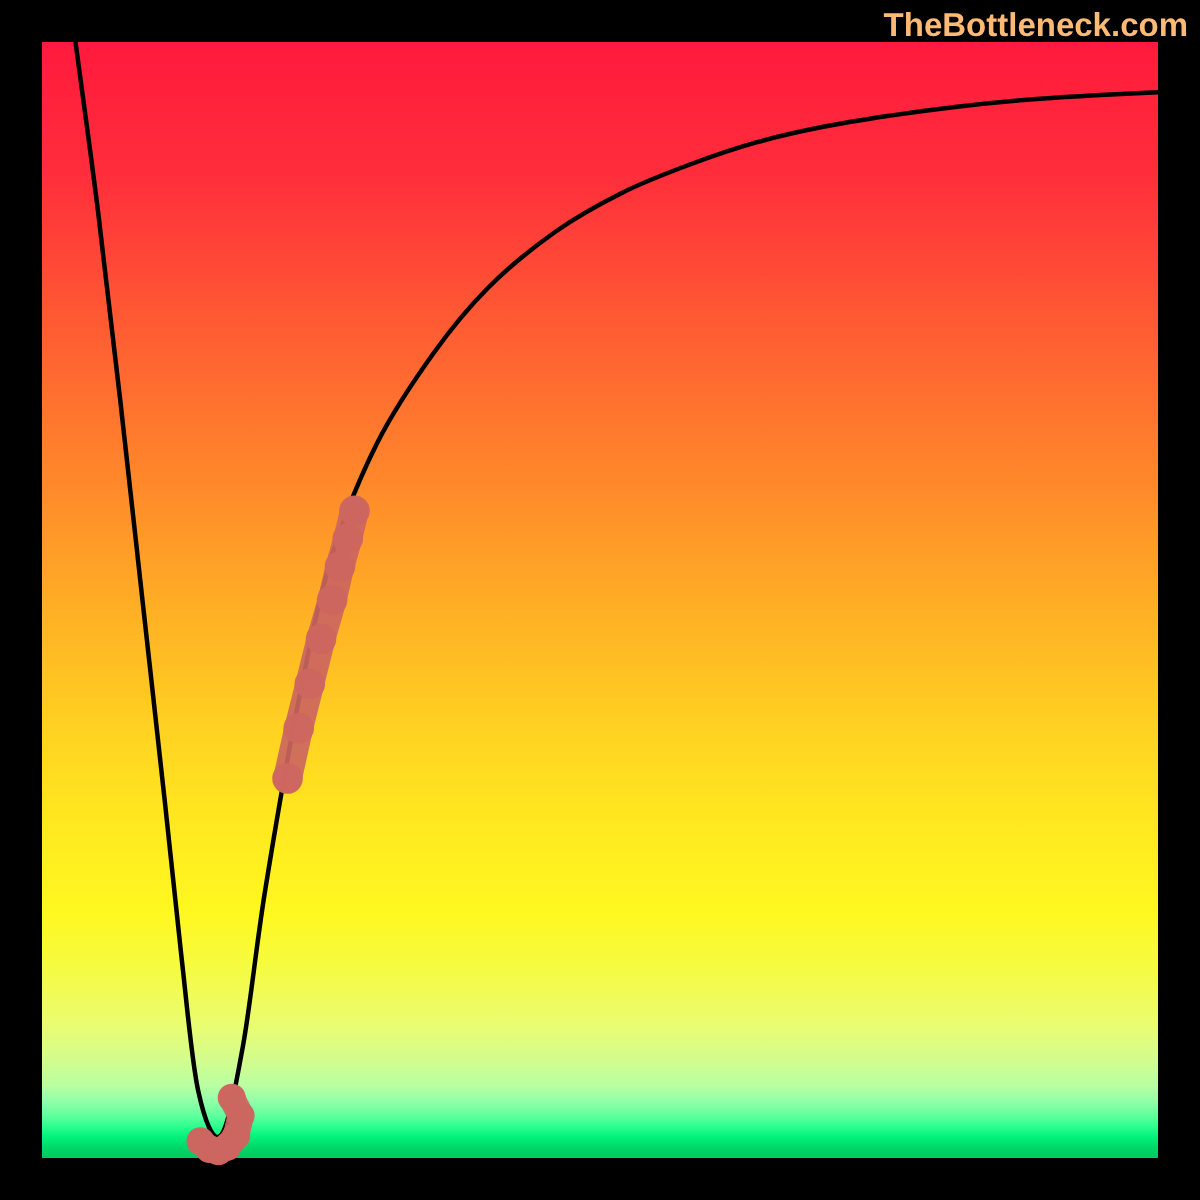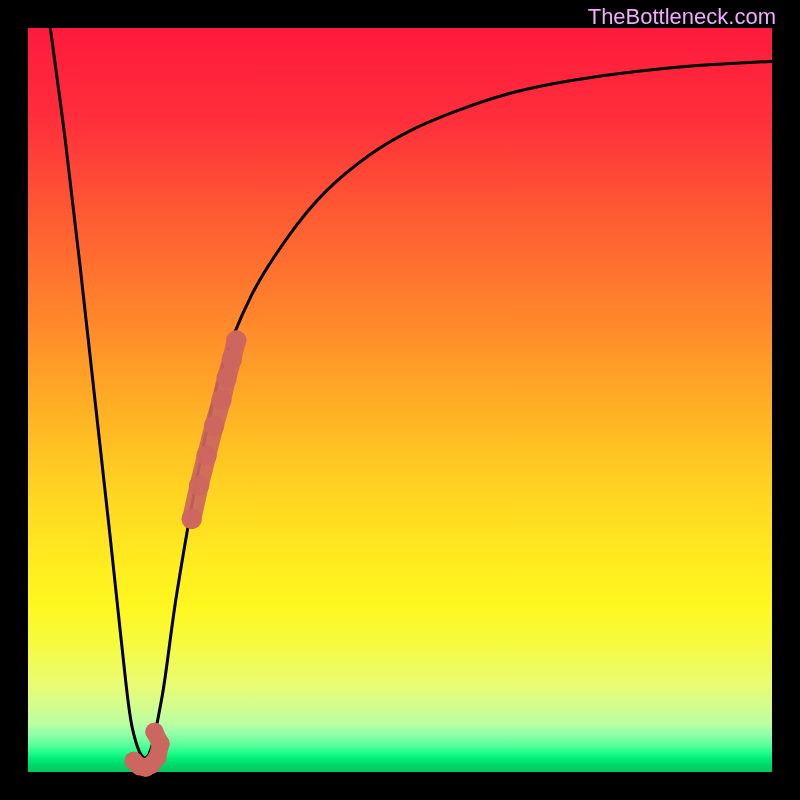--- a/index.html
+++ b/index.html
@@ -40,24 +40,24 @@
       #8effa8 95%,
       #5cff9c 96.3%,
       #2aff8e 97.2%,
       #00f07a 98.2%,
       #00d86a 99%,
       #00c860 100%);
   }
   .watermark {
     position: absolute;
     top: 4px;
-    right: 24px;
-    color: #f0abfc;
+    right: 8px;
+    color: #fdba74;
     font-size: 22px;
-    font-weight: 400;
+    font-weight: 700;
     font-family: Arial, Helvetica, sans-serif;
     letter-spacing: 0px;
     pointer-events: none;
   }
   svg {
     position: absolute;
     left: 0;
     top: 0;
   }
 </style>

